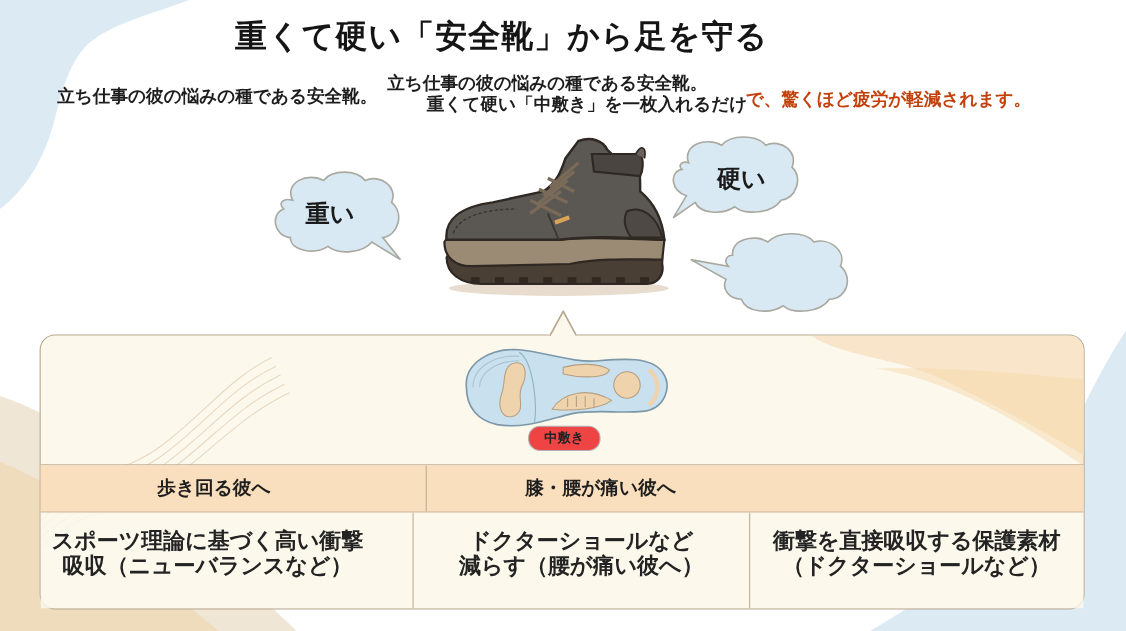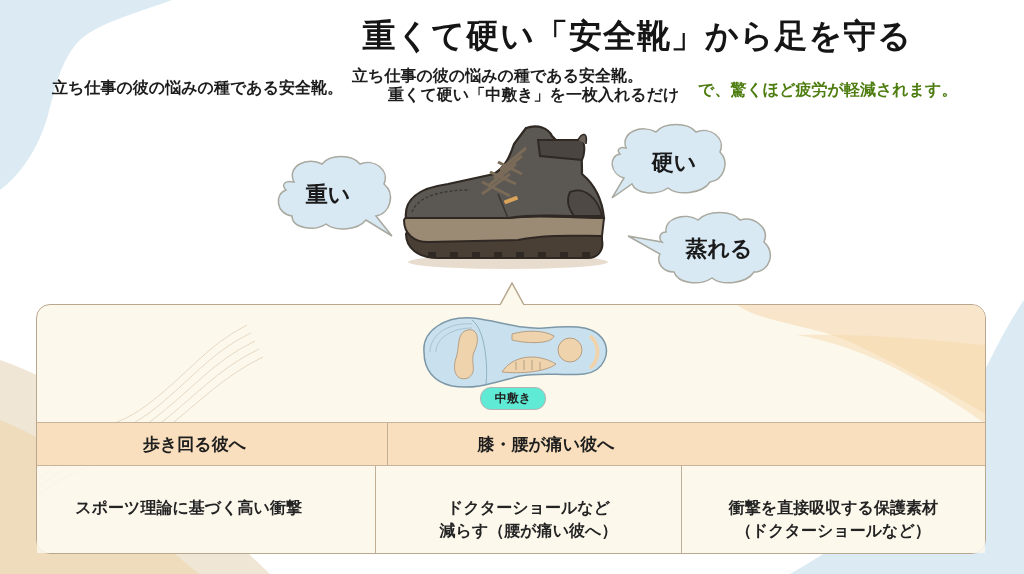--- a/index.html
+++ b/index.html
@@ -2,34 +2,34 @@
 <html><head>
 <meta charset="utf-8">
 <style>
   * { box-sizing: border-box; margin: 0; padding: 0; }
   html, body { width: 1024px; height: 574px; overflow: hidden; background: #ffffff; }
   body { position: relative; font-family: "DejaVu Sans", "Liberation Sans", sans-serif; color: #1e1e1e; }
 
   .bg-layer { position: absolute; left: 0; top: 0; width: 1024px; height: 574px; z-index: 0; }
 
   .title {
-    position: absolute; left: 0; top: 14px; width: 912px; text-align: right;
-    font-size: 33px; font-weight: bold; letter-spacing: 1px; color: #151515; z-index: 2;
+    position: absolute; left: 0; top: 14px; width: 912px; text-align: center;
+    font-size: 29px; font-weight: bold; letter-spacing: 1px; color: #151515; z-index: 2;
   }
   .sub-left {
     position: absolute; left: 52px; top: 78px; font-size: 16px; font-weight: bold;
     color: #1d1d1d; white-space: nowrap; z-index: 2;
   }
   .sub-mid {
     position: absolute; left: 352px; top: 66px; font-size: 16px; font-weight: bold;
     color: #1d1d1d; line-height: 19px; white-space: nowrap; z-index: 2;
   }
   .sub-right {
-    position: absolute; left: 698px; top: 80px; font-size: 16px; font-weight: bold;
-    color: #4d7c0f; white-space: nowrap; z-index: 2;
+    position: absolute; left: 678px; top: 80px; font-size: 16px; font-weight: bold;
+    color: #c2410c; white-space: nowrap; z-index: 2;
   }
 
   .bubble { position: absolute; z-index: 3; }
   .bubble svg { position: absolute; left: 0; top: 0; }
   .bubble .label {
     position: absolute; left: 0; top: 0; width: 100%; text-align: center;
     font-size: 22px; font-weight: bold; color: #1a1a1a;
   }
 
   .boot { position: absolute; left: 398px; top: 122px; width: 226px; height: 150px; z-index: 3; }
@@ -38,75 +38,74 @@
     position: absolute; left: 36px; top: 304px; width: 950px; height: 250px;
     border: 1.5px solid #b9a78f; border-radius: 14px; background: #fcf8ec; overflow: hidden; z-index: 2;
   }
   .panel-deco { position: absolute; left: 0; top: 0; width: 950px; height: 250px; }
 
   .pointer { position: absolute; left: 500px; top: 282px; width: 24px; height: 24px; z-index: 4; }
 
   .insole { position: absolute; left: 416px; top: 312px; width: 196px; height: 78px; z-index: 4; }
   .insole-label {
     position: absolute; left: 480px; top: 387px; width: 66px; height: 23px;
-    border: 1.3px solid #b3b3b3; border-radius: 11px; background: #5eead4;
+    border: 1.3px solid #b3b3b3; border-radius: 11px; background: #ef4444;
     font-size: 12px; font-weight: bold; color: #222; text-align: center; line-height: 20px; z-index: 4;
   }
 
   .table {
     position: absolute; left: 37px; top: 422px; width: 948px; height: 106px; z-index: 4;
     border-top: 1.3px solid #c8b49b;
   }
   .thead { position: absolute; left: 0; top: 0; width: 948px; height: 43px; background: #f9dfbd; border-bottom: 1.3px solid #c8b49b; display: flex; }
   .tbody { position: absolute; left: 0; top: 43px; width: 948px; height: 87px; display: flex; background: rgba(252,248,236,0.85); }
   .th, .td { position: relative; height: 100%; text-align: center; }
   .c1 { width: 315px; }
   .c2 { width: 317px; border-left: 1.3px solid #c0ae97; margin-left: 35px; }
   .c3 { width: 316px; border-left: 1.3px solid #c0ae97; }
   .th { font-size: 17px; font-weight: bold; line-height: 42px; color: #1e1e1e; }
-  .td { font-size: 16px; font-weight: bold; color: #232323; padding-top: 30px; line-height: 23px; }
+  .td { font-size: 20px; font-weight: bold; color: #232323; padding-top: 14px; line-height: 23px; }
   .td span { display: block; }
 </style>
 </head>
 <body>
 
 <svg class="bg-layer" viewBox="0 0 1024 574">
   <path d="M0 0 L172 0 C140 12 100 22 80 40 C60 60 55 90 48 115 C38 150 20 175 0 190 Z" fill="#dcebf3"></path>
   <path d="M0 360 C60 380 110 420 160 470 C200 510 240 545 270 574 L0 574 Z" fill="#efe6d6"></path>
   <path d="M0 420 C50 440 90 470 130 510 C160 540 180 560 200 574 L0 574 Z" fill="#eedcbd"></path>
   <path d="M1024 300 L1024 574 L790 574 C850 540 900 500 940 450 C970 410 990 350 1024 300 Z" fill="#dcebf3"></path>
 </svg>
 
 <div class="title">重くて硬い「安全靴」から足を守る</div>
 <div class="sub-left">立ち仕事の彼の悩みの種である安全靴。</div>
 <div class="sub-mid">
   <div>立ち仕事の彼の悩みの種である安全靴。</div>
   <div style="padding-left:36px">重くて硬い「中敷き」を一枚入れるだけ</div>
 </div>
 <div class="sub-right">で、驚くほど疲労が軽減されます。</div>
 
-<div class="bubble" style="left:272px; top:152px; width:124px; height:90px;">
+<div class="bubble" style="left:244px; top:152px; width:124px; height:90px;">
   <svg width="124" height="90" viewBox="0 0 124 90">
     <path d="M22 30 C14 14 36 4 50 12 C58 2 80 2 88 12 C102 6 118 18 112 32 C124 42 118 62 104 64 L120 84 L94 68 C86 78 64 80 54 72 C42 80 20 76 20 64 C4 62 2 42 14 38 C8 32 14 28 22 30 Z" fill="#d8e9f4" stroke="#a9a9a0" stroke-width="1.5"></path>
   </svg>
   <div class="label" style="top:28px; left:-6px;">重い</div>
 </div>
 
 <div class="bubble" style="left:606px; top:122px; width:124px; height:86px;">
   <svg width="124" height="86" viewBox="0 0 124 86">
     <path d="M20 26 C14 10 36 2 50 10 C58 0 82 0 90 10 C104 4 120 16 114 30 C124 40 118 58 104 60 C96 72 72 74 62 66 C50 74 30 72 26 62 L6 76 L18 56 C4 52 2 34 14 32 C10 28 14 24 20 26 Z" fill="#d8e9f4" stroke="#a9a9a0" stroke-width="1.5"></path>
   </svg>
   <div class="label" style="top:26px; left:6px;text-align:center;">硬い</div>
 </div>
 
 <div class="bubble" style="left:626px; top:210px; width:150px; height:80px;">
   <svg width="150" height="80" viewBox="0 0 150 80">
     <path d="M40 22 C38 8 60 2 72 10 C82 0 106 0 114 10 C128 6 144 18 138 32 C150 42 144 62 128 62 C120 74 96 76 86 68 C74 76 52 74 48 62 C36 62 30 52 34 44 L2 26 L36 32 C32 28 34 22 40 22 Z" fill="#d8e9f4" stroke="#a9a9a0" stroke-width="1.5"></path>
   </svg>
-  <div class="label" style="top:24px; left:18px;">蒸れる</div>
 </div>
 
 <svg class="boot" viewBox="0 0 226 150">
   <ellipse cx="110" cy="140" rx="100" ry="7" fill="#e7dccd"></ellipse>
 
   <path d="M8 112 C8 126 20 136 40 136 L190 136 C200 136 206 128 204 118 L204 108 L10 108 Z" fill="#4a3f35" stroke="#2f2823" stroke-width="2"></path>
 
   <g fill="#2f2823">
     <rect x="30" y="130" width="8" height="6"></rect>
       <rect x="52" y="130" width="8" height="6"></rect>
@@ -183,20 +182,21 @@
 <div class="insole-label">中敷き</div>
 
 <div class="table">
   <div class="thead">
     <div class="th c1">歩き回る彼へ</div>
     <div class="th c2">膝・腰が痛い彼へ</div>
   </div>
   <div class="tbody">
     <div class="td c1">
       <span>スポーツ理論に基づく高い衝撃</span>
+      <span>吸収（ニューバランスなど）</span>
     </div>
     <div class="td c2">
       <span>ドクターショールなど</span>
       <span>減らす（腰が痛い彼へ）</span>
     </div>
     <div class="td c3">
       <span>衝撃を直接吸収する保護素材</span>
       <span>（ドクターショールなど）</span>
     </div>
   </div>

